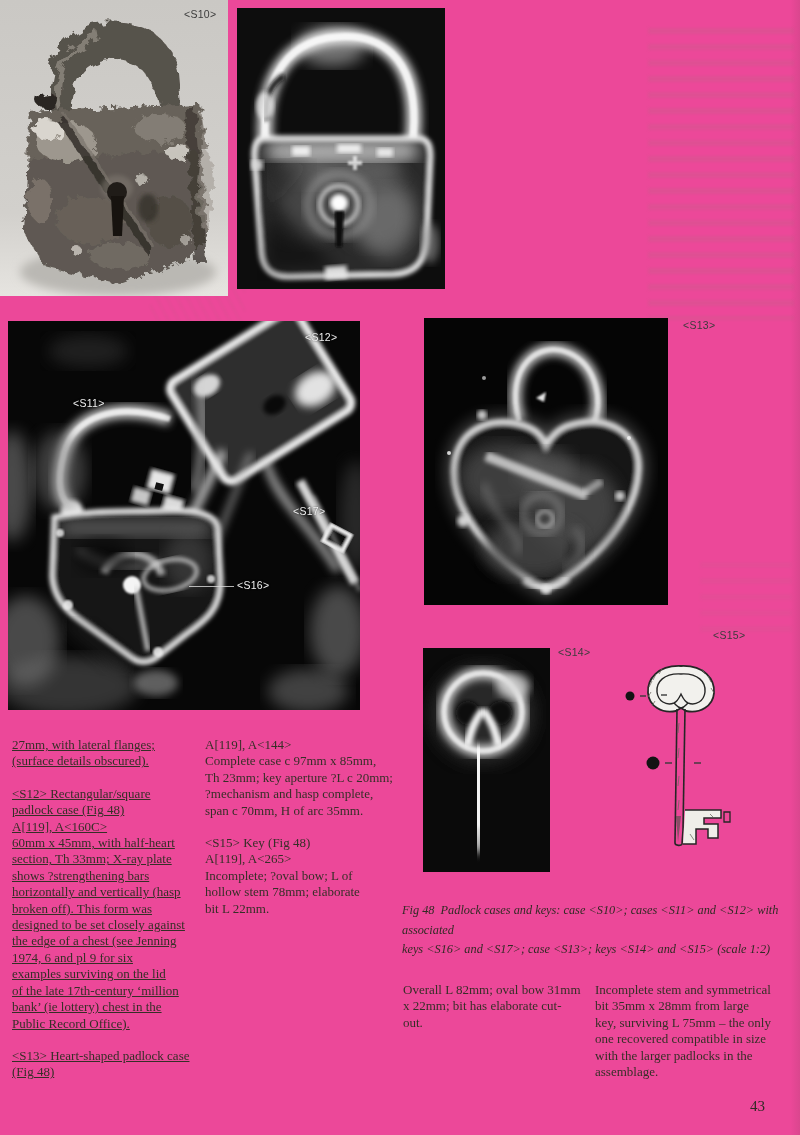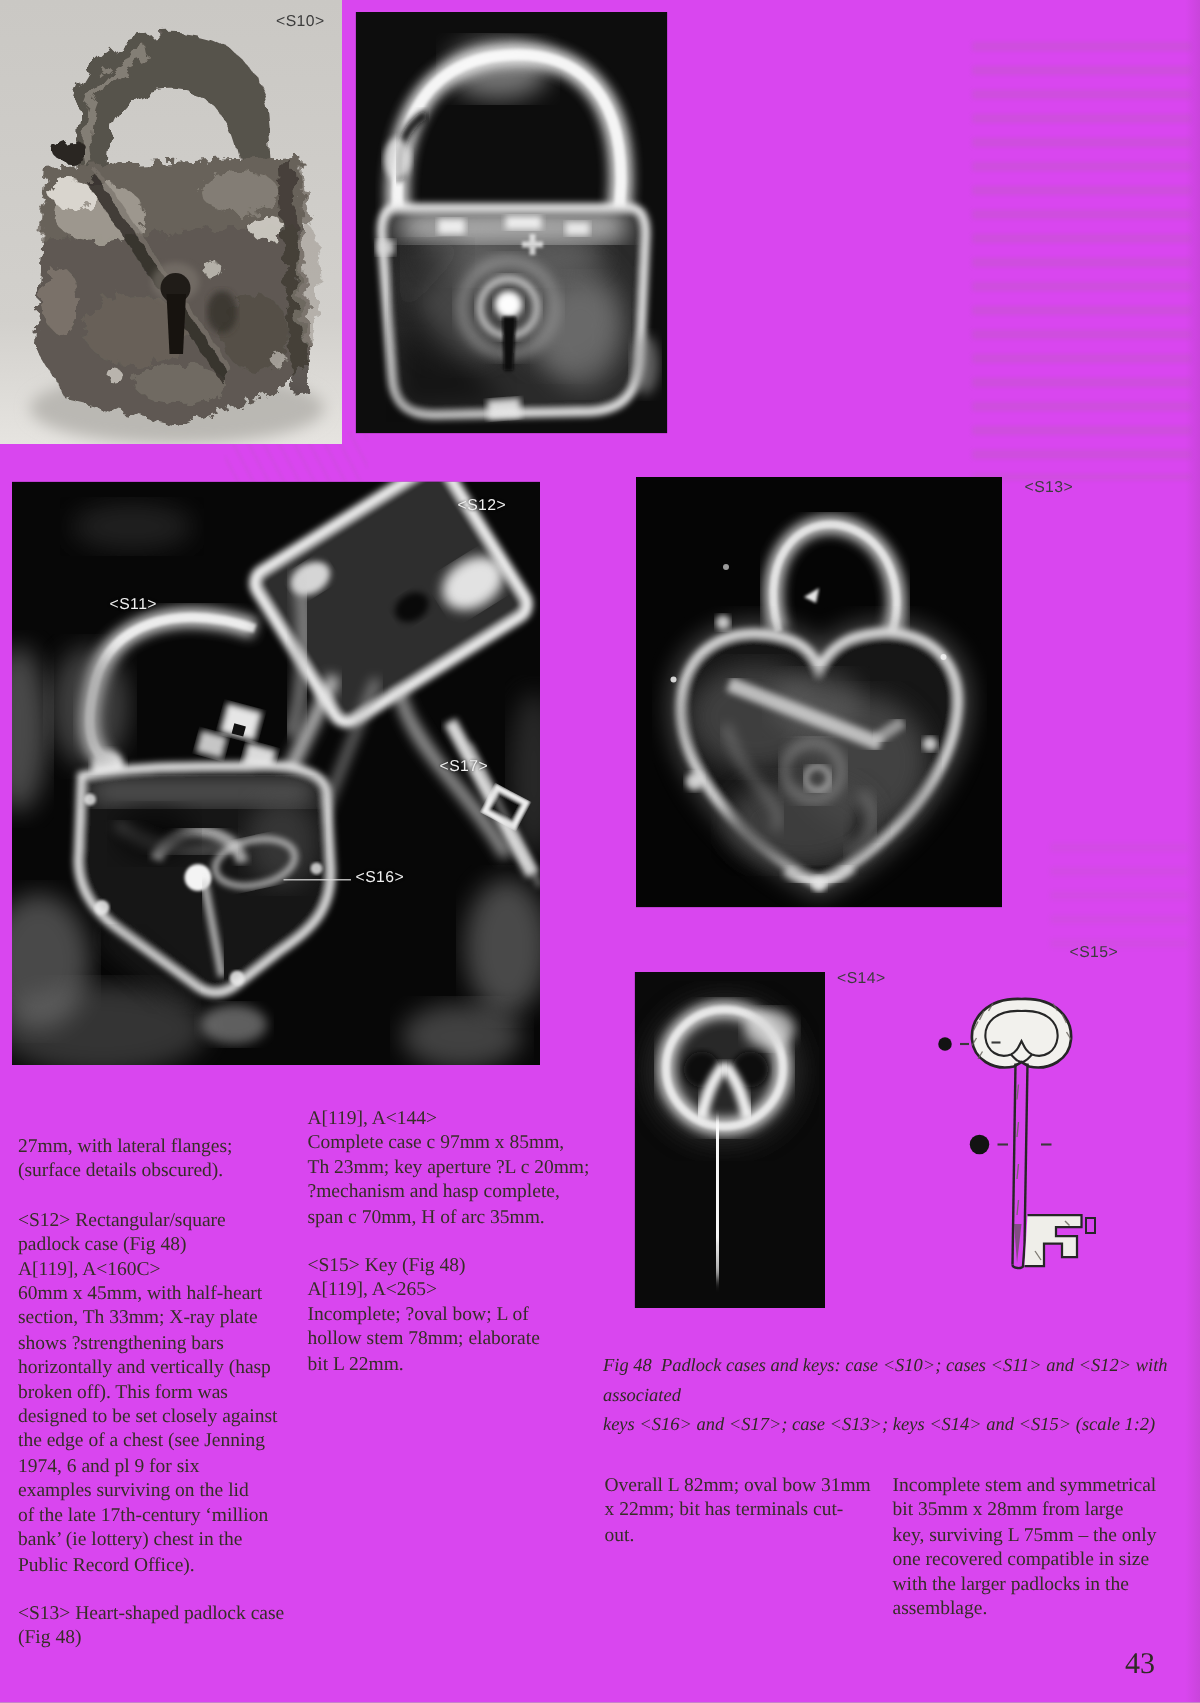--- a/index.html
+++ b/index.html
@@ -1,39 +1,39 @@
 <!DOCTYPE html>
 <html><head>
 <meta charset="utf-8">
 <style>
   html,body{margin:0;padding:0;background:#b7b4ae;}
   .page{
     position:relative;width:800px;height:1135px;margin:0 auto;
-    background:#d946ef;overflow:hidden;
+    background:#ec4899;overflow:hidden;
     font-family:"Liberation Serif","DejaVu Serif",serif;color:#362f27;
   }
   
   .frame{position:absolute;overflow:hidden;}
   .frame svg{display:block;}
   
   .slabel{
     position:absolute;font-family:"Liberation Sans","DejaVu Sans",sans-serif;
     font-size:10.5px;letter-spacing:.3px;font-weight:500;white-space:nowrap;
   }
   .slabel.dark{color:#3c3c3c;}
   .slabel.light{color:#f0f0f0;text-shadow:0 0 2px rgba(0,0,0,.8);}
   .leader{position:absolute;height:1px;background:#dcdcdc;opacity:.8;}
   
   .col{position:absolute;font-size:13px;line-height:16.4px;}
   .col p{margin:0 0 16px 0;white-space:pre-line;}
   .caption{
     position:absolute;font-size:12.3px;line-height:19.5px;font-style:italic;
     color:#312b24;white-space:pre-line;
   }
-  .pagenum{position:absolute;font-size:20px;color:#2f2a24;}
+  .pagenum{position:absolute;font-size:15px;color:#2f2a24;}
   
   .ghost{
     position:absolute;filter:blur(1.4px);
     background:repeating-linear-gradient(180deg,
       rgba(138,130,112,.13) 0 6px, rgba(138,130,112,0) 6px 16px);
   }
   .ghost2{
     position:absolute;filter:blur(1.2px);opacity:.5;
     background:repeating-linear-gradient(62deg,
       rgba(125,118,102,.14) 0 2px, rgba(125,118,102,0) 2px 9px);
@@ -314,21 +314,21 @@
         <path d="M47 115 L54 115"></path>
           <path d="M76 115 L83 115"></path>
       </g>
     </svg>
   </div>
   <span class="slabel dark" style="left:713px;top:629px;">&lt;S15&gt;</span>
 
   <div class="caption" style="left:402px;top:901px;width:397px;">Fig 48 Padlock cases and keys: case &lt;S10&gt;; cases &lt;S11&gt; and &lt;S12&gt; with associated
 keys &lt;S16&gt; and &lt;S17&gt;; case &lt;S13&gt;; keys &lt;S14&gt; and &lt;S15&gt; (scale 1:2)</div>
 
-  <div class="col" style="left:12px;top:756px;width:192px;">
+  <div class="col" style="left:12px;top:737px;width:192px;text-decoration:underline;">
     <p>27mm, with lateral flanges;
 (surface details obscured).</p>
     <p>&lt;S12&gt; Rectangular/square
 padlock case (Fig 48)
 A[119], A&lt;160C&gt;
 60mm x 45mm, with half-heart
 section, Th 33mm; X-ray plate
 shows ?strengthening bars
 horizontally and vertically (hasp
 broken off). This form was
@@ -349,21 +349,21 @@
 ?mechanism and hasp complete,
 span c 70mm, H of arc 35mm.</p>
     <p>&lt;S15&gt; Key (Fig 48)
 A[119], A&lt;265&gt;
 Incomplete; ?oval bow; L of
 hollow stem 78mm; elaborate
 bit L 22mm.</p>
   </div>
   <div class="col" style="left:403px;top:982px;width:190px;">
     <p>Overall L 82mm; oval bow 31mm
-x 22mm; bit has terminals cut-
+x 22mm; bit has elaborate cut-
 out.</p>
   </div>
   <div class="col" style="left:595px;top:982px;width:205px;">
     <p>Incomplete stem and symmetrical
 bit 35mm x 28mm from large
 key, surviving L 75mm – the only
 one recovered compatible in size
 with the larger padlocks in the
 assemblage.</p>
   </div>

